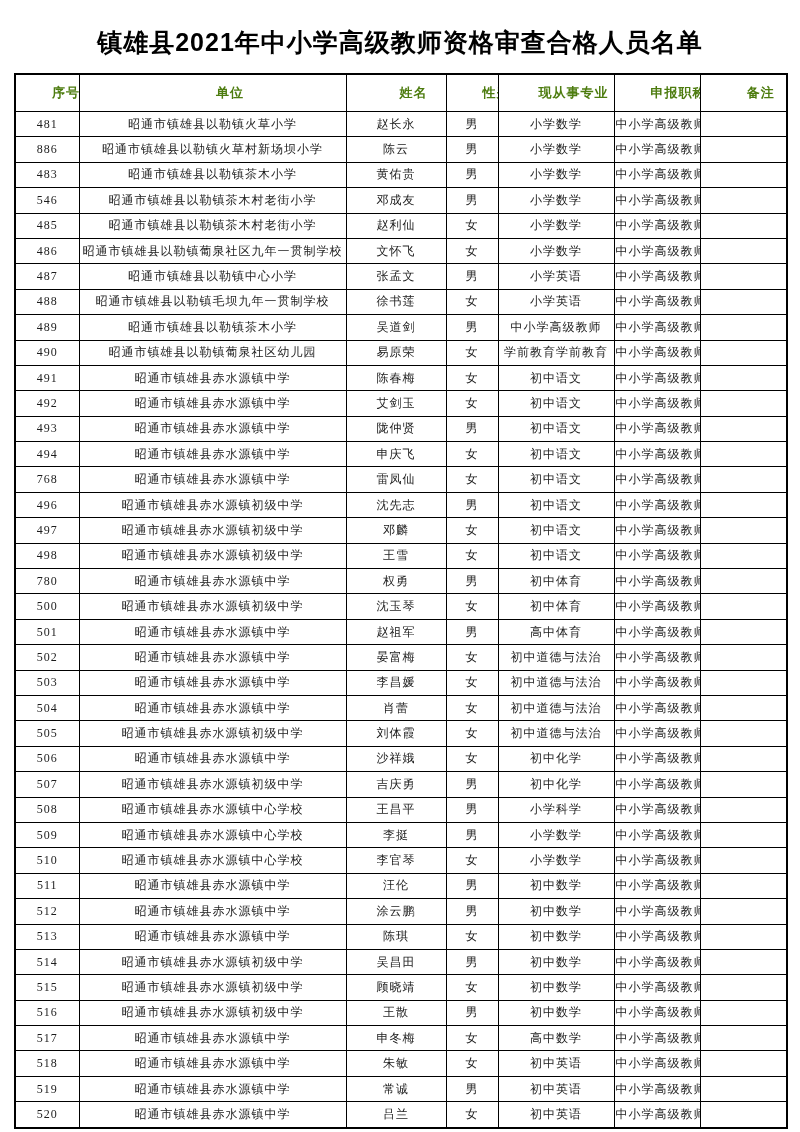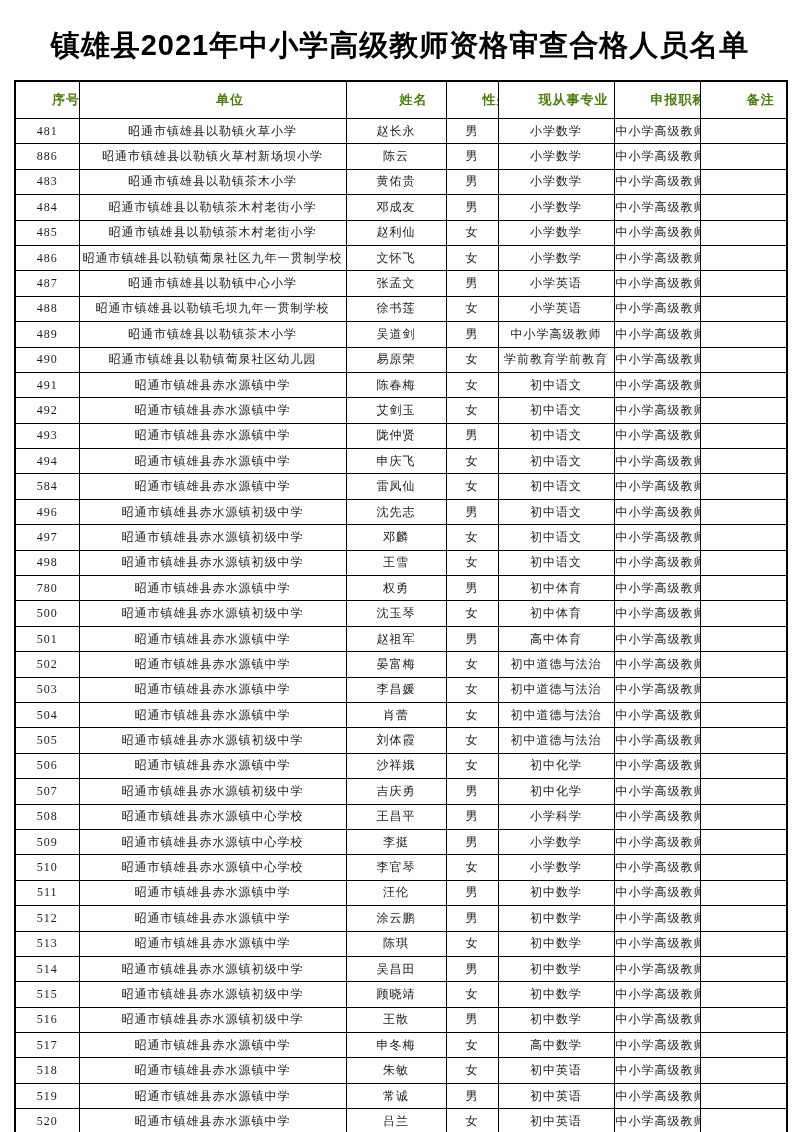--- a/index.html
+++ b/index.html
@@ -8,21 +8,21 @@
     font-family:"Liberation Serif","DejaVu Serif",serif;
     color:#111111;
     -webkit-font-smoothing:antialiased;
   }
   .page{width:800px;height:1132px;box-sizing:border-box;padding:26px 14px 8px 14px;}
   .doc-title{
     margin:0 0 14px 0;
     text-align:center;
     font-family:"Liberation Sans","DejaVu Sans",sans-serif;
     font-weight:900;
-    font-size:29px;
+    font-size:25px;
     letter-spacing:1px;
     color:#000000;
   }
   table.roster{
     width:772px;
     border-collapse:collapse;
     border:2px solid #000000;
     table-layout:fixed;
   }
   table.roster th, table.roster td{
@@ -98,21 +98,21 @@
         <tr>
           <td class="col0">483</td>
           <td class="col1">昭通市镇雄县以勒镇茶木小学</td>
           <td class="col2">黄佑贵</td>
           <td class="col3">男</td>
           <td class="col4">小学数学</td>
           <td class="col5">中小学高级教师</td>
           <td class="col6"></td>
         </tr>
         <tr>
-          <td class="col0">484</td>
+          <td class="col0">546</td>
           <td class="col1">昭通市镇雄县以勒镇茶木村老街小学</td>
           <td class="col2">邓成友</td>
           <td class="col3">男</td>
           <td class="col4">小学数学</td>
           <td class="col5">中小学高级教师</td>
           <td class="col6"></td>
         </tr>
         <tr>
           <td class="col0">485</td>
           <td class="col1">昭通市镇雄县以勒镇茶木村老街小学</td>
@@ -197,21 +197,21 @@
         <tr>
           <td class="col0">494</td>
           <td class="col1">昭通市镇雄县赤水源镇中学</td>
           <td class="col2">申庆飞</td>
           <td class="col3">女</td>
           <td class="col4">初中语文</td>
           <td class="col5">中小学高级教师</td>
           <td class="col6"></td>
         </tr>
         <tr>
-          <td class="col0">584</td>
+          <td class="col0">768</td>
           <td class="col1">昭通市镇雄县赤水源镇中学</td>
           <td class="col2">雷凤仙</td>
           <td class="col3">女</td>
           <td class="col4">初中语文</td>
           <td class="col5">中小学高级教师</td>
           <td class="col6"></td>
         </tr>
         <tr>
           <td class="col0">496</td>
           <td class="col1">昭通市镇雄县赤水源镇初级中学</td>

